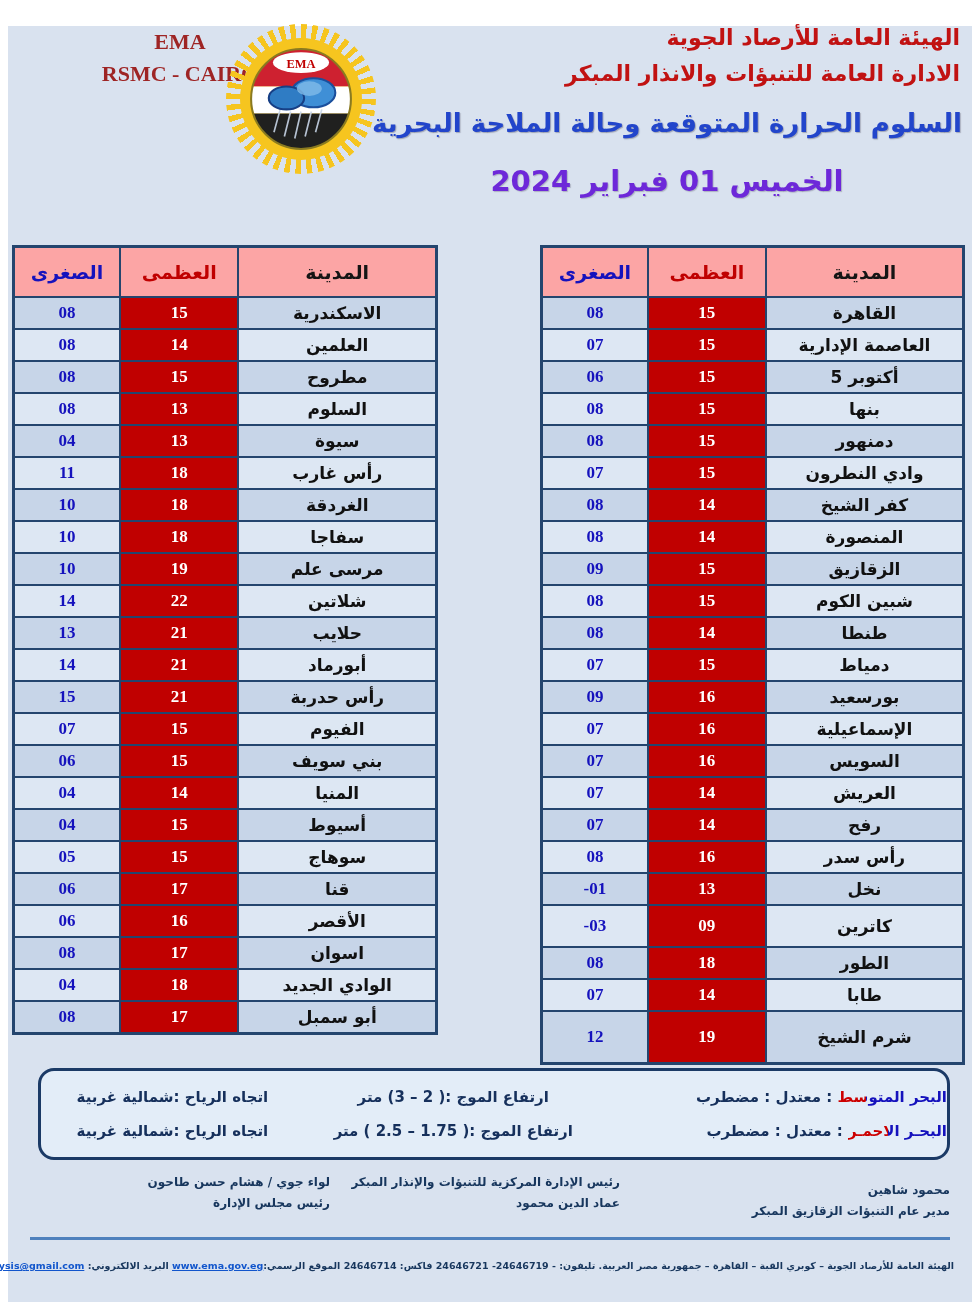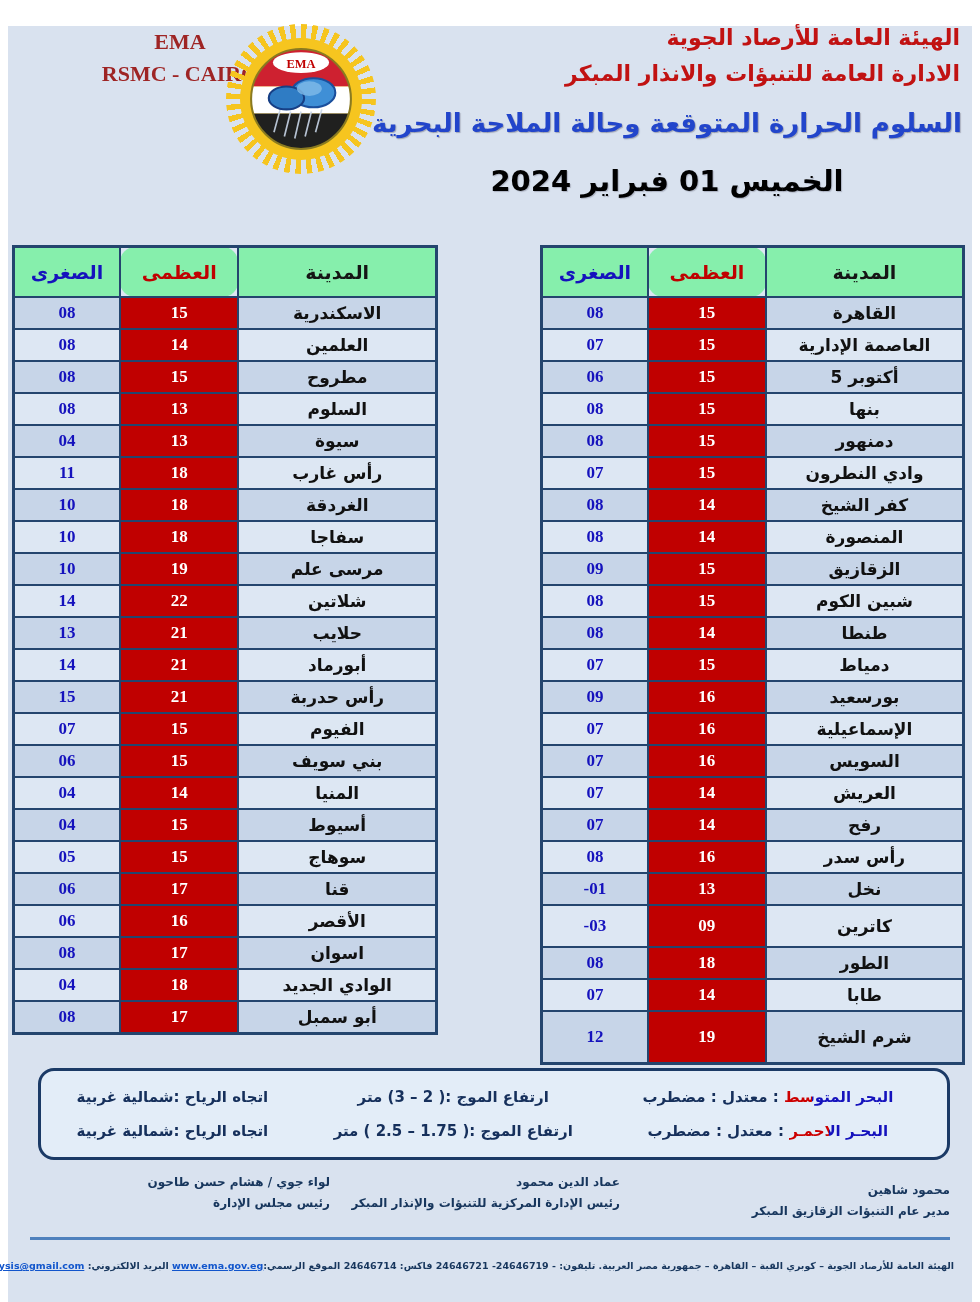--- a/index.html
+++ b/index.html
@@ -16,47 +16,47 @@
     font-weight:bold;font-size:22px;color:#c11212;line-height:1.65;}
   .logo{position:absolute;left:226px;top:24px;width:150px;height:150px;}
   .sun-rays{position:absolute;inset:0;border-radius:50%;
     background:repeating-conic-gradient(#f6c51f 0deg 4.5deg,rgba(0,0,0,0) 4.5deg 9deg);}
   .sun-core{position:absolute;inset:14px;border-radius:50%;background:#f6c51f;}
   .logo-inner{position:absolute;inset:23px;}
 
   
   .title-wrap{position:absolute;left:370px;right:16px;top:108px;text-align:center;direction:rtl;}
   .doc-title{font-size:26px;font-weight:bold;color:#2245cb;text-shadow:1px 1px 1px rgba(90,90,110,.45);}
-  .doc-date{margin-top:26px;font-size:29px;font-weight:bold;color:#000000;text-shadow:1px 1px 1px rgba(90,90,110,.35);}
+  .doc-date{margin-top:26px;font-size:29px;font-weight:bold;color:#6d28d9;text-shadow:1px 1px 1px rgba(90,90,110,.35);}
 
   
   table.temp{position:absolute;top:245px;border-collapse:collapse;table-layout:fixed;
     border:3px solid #24456e;background:#dde7f3;}
   .table-left{left:12px;width:426px;}
   .table-right{left:540px;width:425px;}
   table.temp th,table.temp td{border:2px solid #24456e;padding:0;text-align:center;vertical-align:middle;}
-  table.temp th{height:48px;background:#86efac;font-size:19px;font-weight:bold;}
+  table.temp th{height:48px;background:#fca5a5;font-size:19px;font-weight:bold;}
   th.th-city{width:47%;color:#151515;}
-  th.th-max{width:28%;color:#c00000;border-radius:15px;}
+  th.th-max{width:28%;color:#c00000;}
   th.th-min{width:25%;color:#1512bd;}
   table.temp td{height:30px;font-weight:bold;font-size:17px;}
   td.c-city{color:#111;}
   td.c-max{background:#c00000;color:#ffffff;font-family:"Liberation Serif",serif;font-size:18px;}
   td.c-min{color:#1512bd;font-family:Liberation Serif, serif;font-size:18px;}
   tbody tr:nth-child(odd){background:#c7d5e8;}
   tbody tr:nth-child(even){background:#dde7f3;}
   .table-right tbody tr:nth-child(20) td{height:40px;}
   .table-right tbody tr:last-child td{height:50px;}
 
   
   .sea-box{position:absolute;left:38px;right:30px;top:1068px;height:92px;box-sizing:border-box;
     border:3px solid #1b3a66;border-radius:16px;background:#e3edf8;
     display:flex;flex-direction:column;justify-content:space-evenly;direction:rtl;}
   .sea-row{display:flex;align-items:center;font-weight:bold;font-size:15px;color:#16305c;}
-  .sea-cond{width:38%;text-align:center;padding-right:14px;box-sizing:border-box;white-space:nowrap;}
+  .sea-cond{width:38%;text-align:right;box-sizing:border-box;white-space:nowrap;}
   .sea-wave{width:33%;text-align:center;white-space:nowrap;}
   .sea-wind{width:29%;text-align:center;white-space:nowrap;}
   .sea-label{display:inline-block;color:#1512bd;}
   @supports ((-webkit-background-clip:text) or (background-clip:text)){
     .sea-label{-webkit-background-clip:text;background-clip:text;color:transparent;}
     .sea-label-0{background-image:linear-gradient(90deg,#cc0000 0 26%,#1512bd 26%);}
     .sea-label-1{background-image:linear-gradient(90deg,#cc0000 0 40%,#1512bd 40%);}
   }
 
   
@@ -396,22 +396,22 @@
     <span class="sea-wave">ارتفاع الموج :( 1.75 – 2.5 ) متر</span>
     <span class="sea-wind">اتجاه الرياح :شمالية غربية</span>
   </div>
 </div>
 
 <div class="sig sig-right">
   <div>محمود شاهين</div>
   <div>مدير عام التنبؤات الزقازيق المبكر</div>
 </div>
 <div class="sig sig-center">
+  <div>رئيس الإدارة المركزية للتنبؤات والإنذار المبكر</div>
   <div>عماد الدين محمود</div>
-  <div>رئيس الإدارة المركزية للتنبؤات والإنذار المبكر</div>
 </div>
 <div class="sig sig-left">
   <div>لواء جوي / هشام حسن طاحون</div>
   <div>رئيس مجلس الإدارة</div>
 </div>
 
 <div class="sep-line"></div>
 
 <div class="footer" id="footer-line"><span>الهيئة العامة للأرصاد الجوية – كوبري القبة – القاهرة – جمهورية مصر العربية. تليفون: - 24646719- 24646721 فاكس: 24646714 الموقع الرسمي:</span><a href="#">www.ema.gov.eg</a><span> البريد الالكتروني: </span><a href="#">egyptian.met.analysis@gmail.com</a></div>
 

